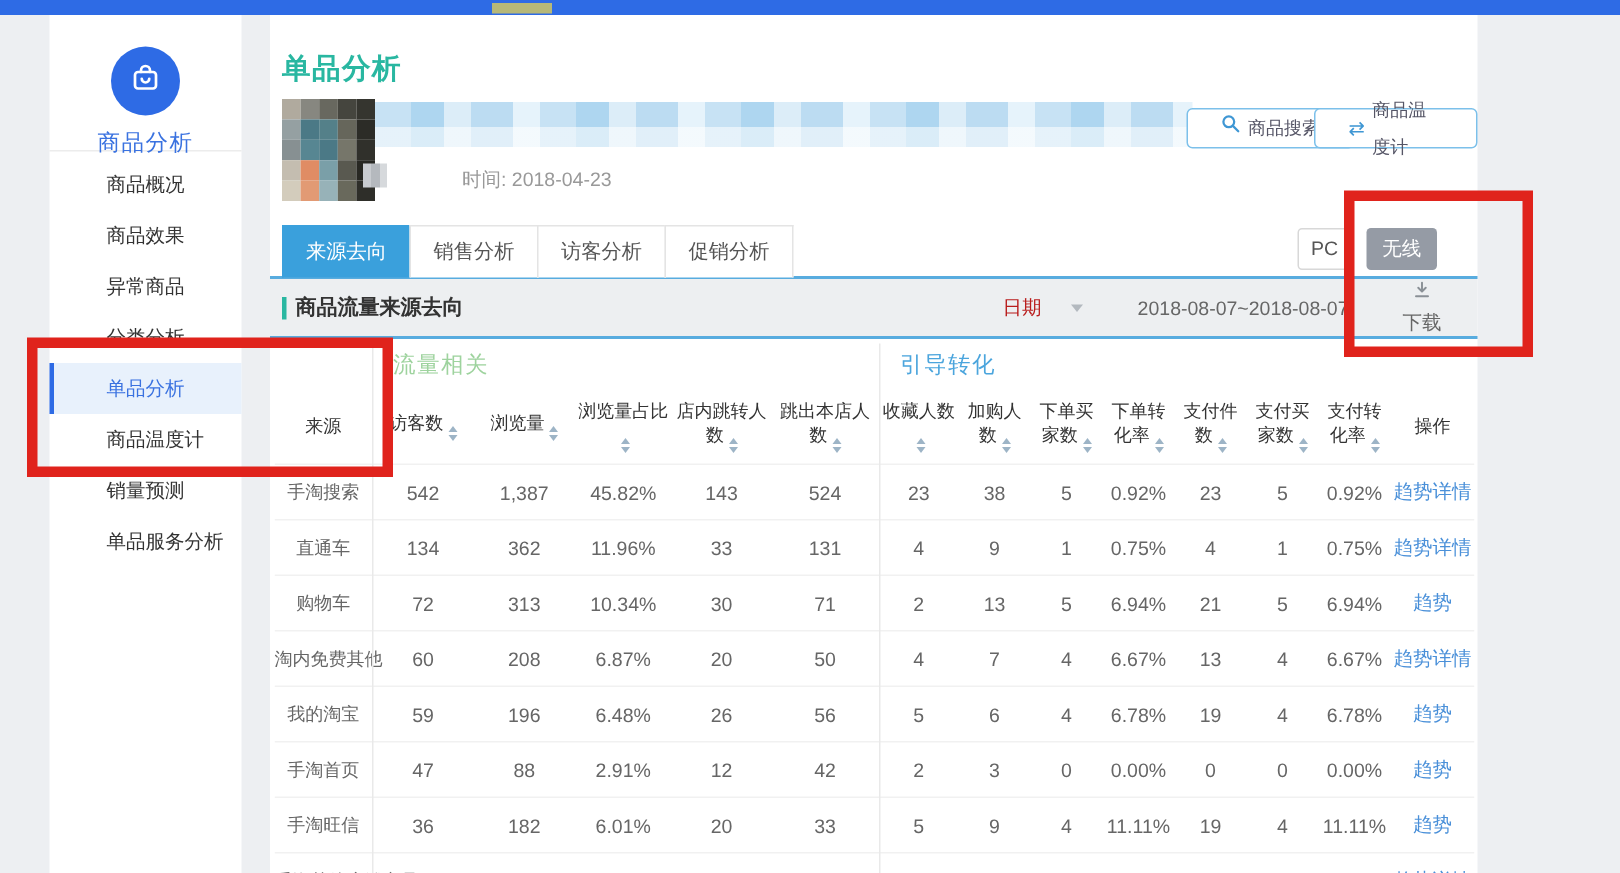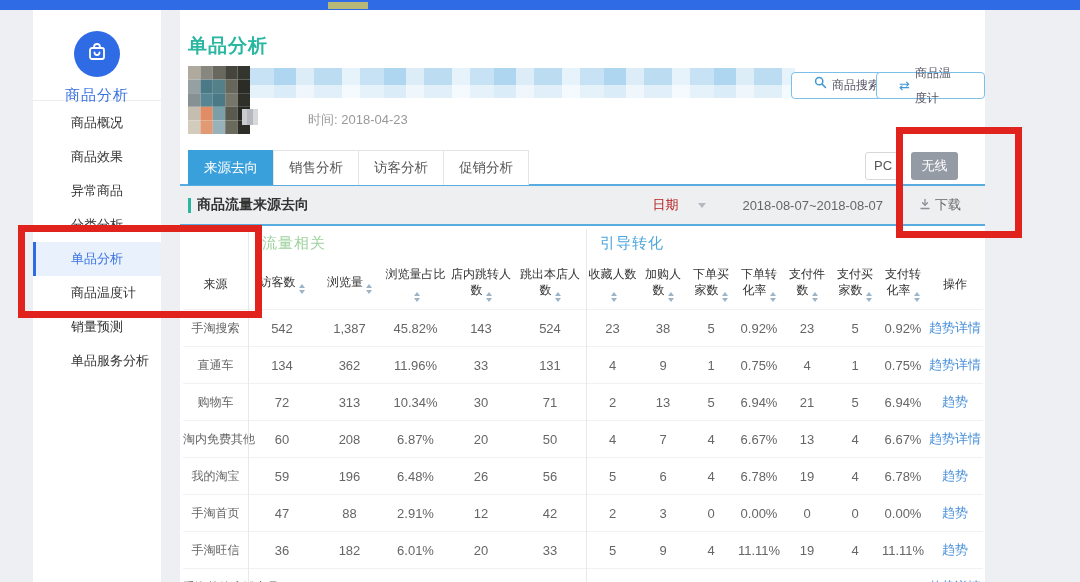--- a/index.html
+++ b/index.html
@@ -57,21 +57,21 @@
     background:#959ba5;border-radius:3px;color:#fff;font-size:13px;text-align:center;cursor:pointer;}
 
   
   .toolbar{position:absolute;left:0;top:176px;width:805px;height:38px;background:#edeff1;
     border-bottom:2px solid #58acdf;display:flex;align-items:center;box-sizing:content-box;}
   .section-title{display:flex;align-items:center;margin-left:8px;font-size:14px;font-weight:bold;color:#333;}
   .teal-bar{width:3px;height:15px;background:#29b7a1;margin-right:6px;}
   .date-label{margin-left:auto;font-size:13px;color:#b91c1c;display:flex;align-items:center;gap:20px;cursor:pointer;}
   .caret{width:0;height:0;border-left:4px solid transparent;border-right:4px solid transparent;border-top:5px solid #b3b9bf;}
   .date-range{margin-left:36px;font-size:13px;color:#666;}
-  .download{margin-left:36px;margin-right:24px;font-size:13px;color:#666;display:flex;align-items:center;gap:4px;cursor:pointer;}
+  .download{margin-left:36px;margin-right:24px;font-size:13px;color:#666;display:flex;align-items:center;gap:4px;cursor:pointer;flex-direction:column;}
 
   
   .table-wrap{position:absolute;left:3px;top:215px;width:800px;height:357px;overflow:hidden;}
   .vsep{position:absolute;top:4px;bottom:0;width:1px;background:#e9e9e9;}
   .vsep1{left:65px;}
   .vsep2{left:403px;}
   .group-row{position:relative;height:34px;}
   .group-label{position:absolute;top:9px;font-size:15px;letter-spacing:1px;}
   .group-traffic{left:79px;color:#9ed39e;}
   .group-convert{left:417px;color:#4ba5dd;}

